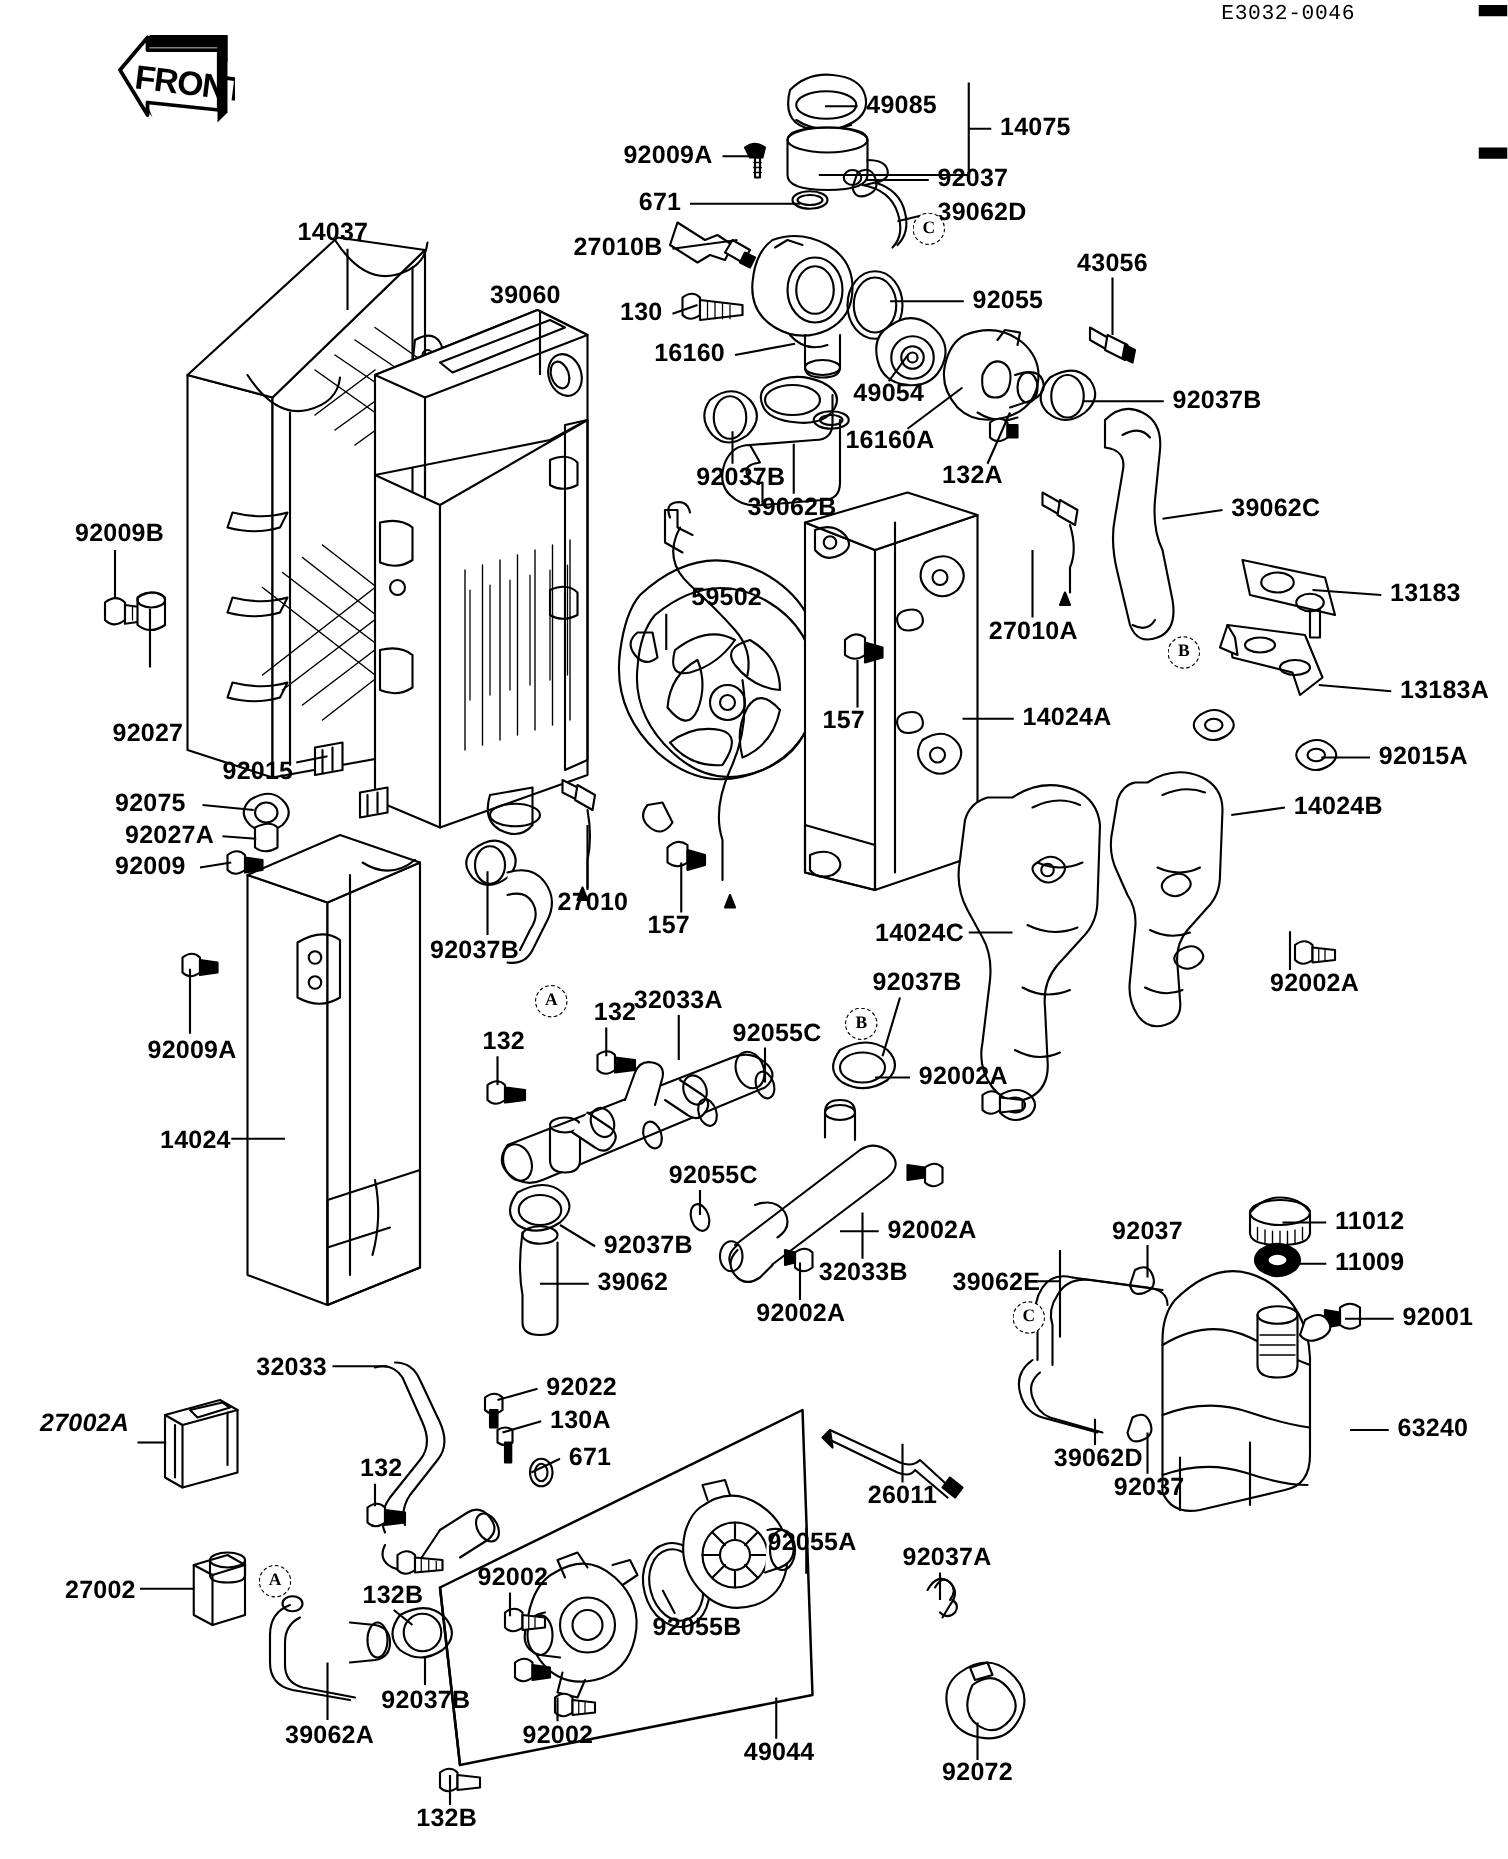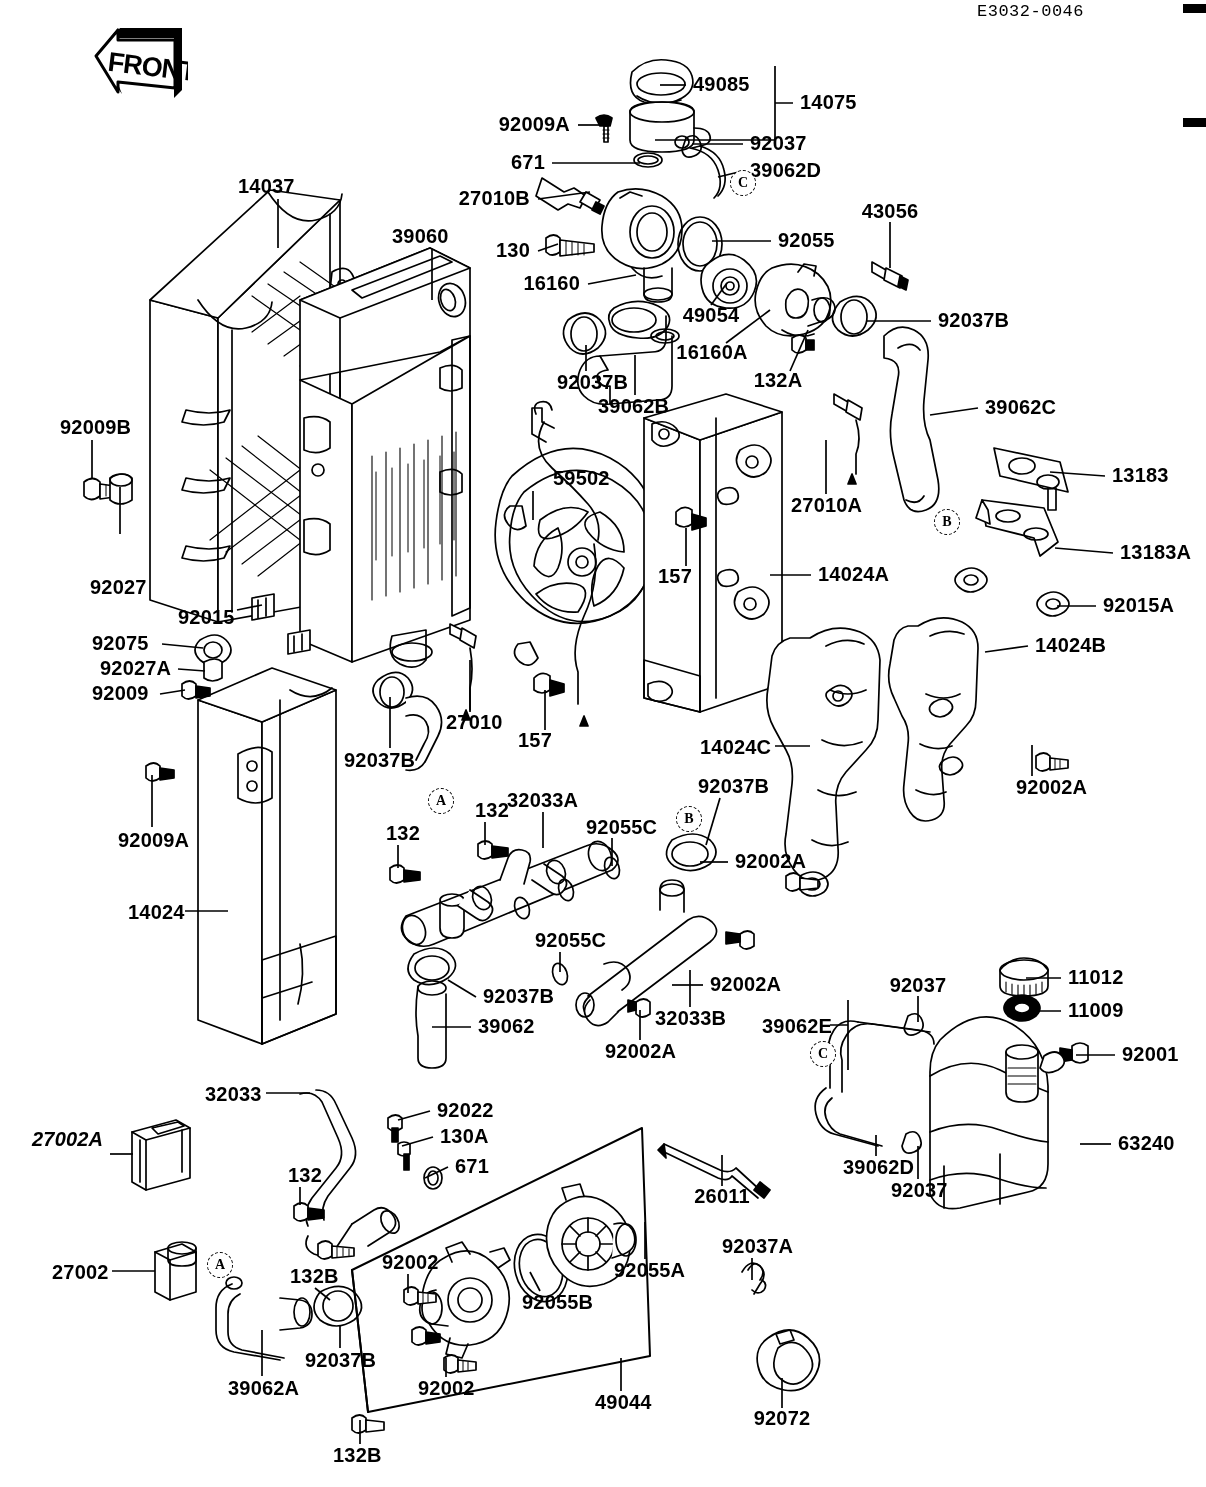--- a/index.html
+++ b/index.html
@@ -705,21 +705,21 @@
       <div class="lbl" style="left: 1118px; top: 1133px;">63240</div>
       <div class="lbl" style="left: 843px; top: 1157px;">39062D</div>
       <div class="lbl" style="left: 891px; top: 1180px;">92037</div>
       <div class="lbl" style="left: 205px; top: 1084px;">32033</div>
       <div class="lbl" style="left: 437px; top: 1100px;">92022</div>
       <div class="lbl" style="left: 440px; top: 1126px;">130A</div>
       <div class="lbl" style="left: 32px; top: 1129px; font-style: italic;">27002A</div>
       <div class="lbl" style="left: 455px; top: 1156px;">671</div>
       <div class="lbl c" style="left: 722px; top: 1186px;">26011</div>
       <div class="lbl" style="left: 288px; top: 1165px;">132</div>
-      <div class="lbl" style="left: 614px; top: 1260px;">92055A</div>
+      <div class="lbl" style="left: 614px; top: 1224px;">92055A</div>
       <div class="lbl" style="left: 722px; top: 1236px;">92037A</div>
       <div class="lbl" style="left: 52px; top: 1262px;">27002</div>
       <div class="lbl" style="left: 382px; top: 1252px;">92002</div>
       <div class="lbl" style="left: 290px; top: 1266px;">132B</div>
       <div class="lbl" style="left: 522px; top: 1292px;">92055B</div>
       <div class="lbl" style="left: 305px; top: 1350px;">92037B</div>
       <div class="lbl c" style="left: 782px; top: 1408px;">92072</div>
       <div class="lbl" style="left: 228px; top: 1378px;">39062A</div>
       <div class="lbl" style="left: 418px; top: 1378px;">92002</div>
       <div class="lbl" style="left: 595px; top: 1392px;">49044</div>

